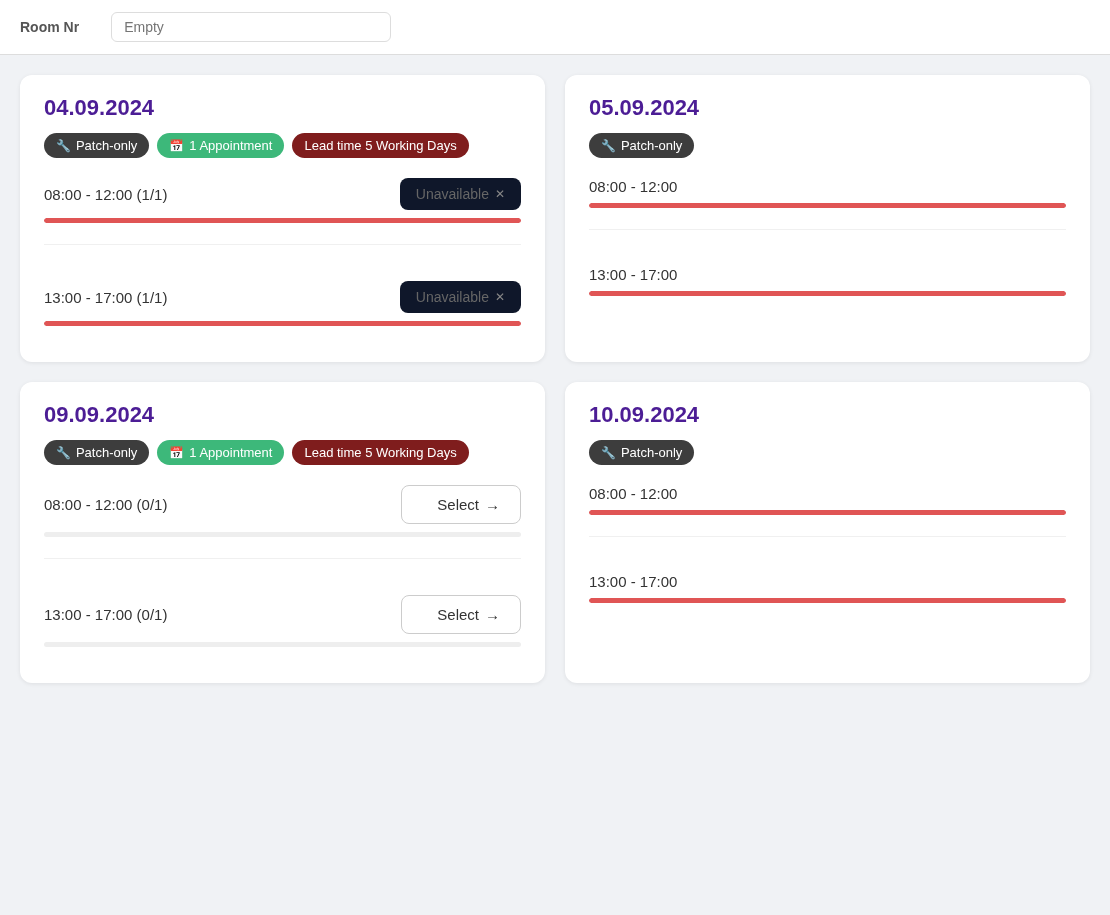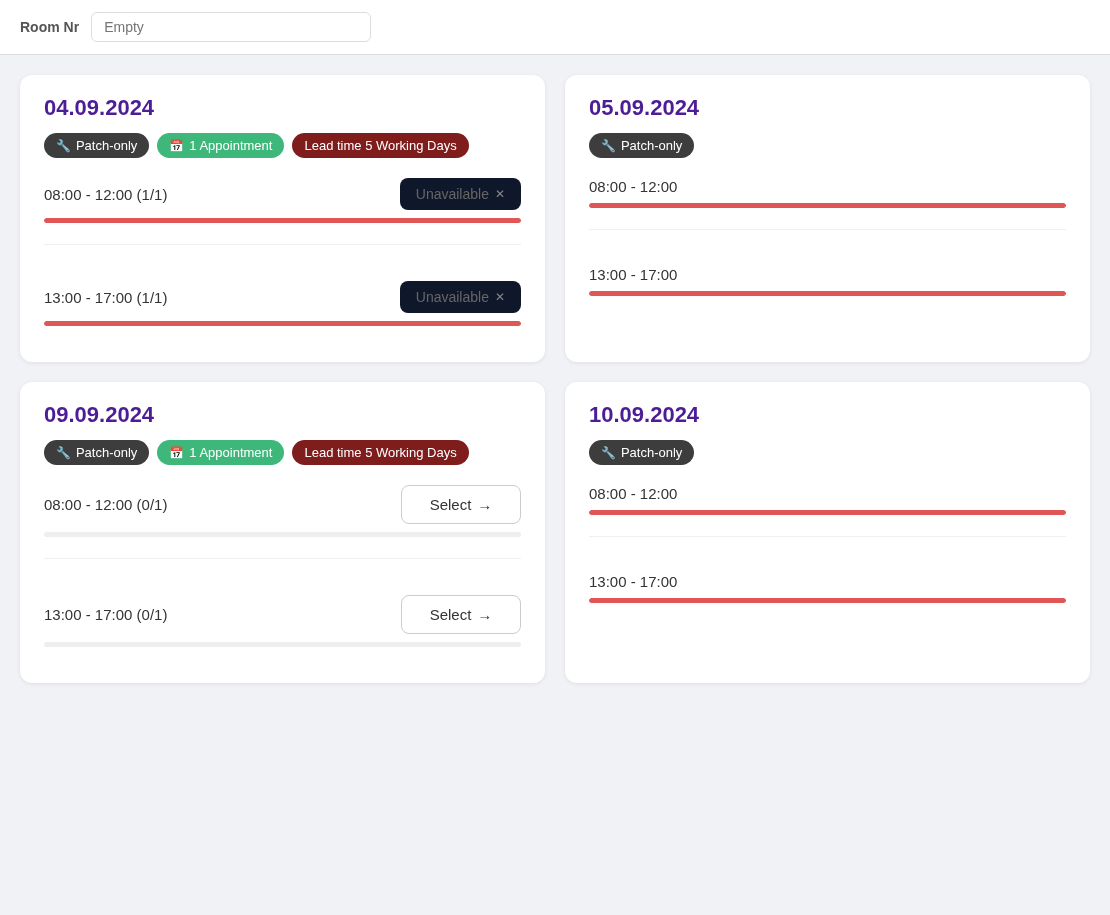--- a/index.html
+++ b/index.html
@@ -9,21 +9,21 @@
       color: #333;
       font-size: 14px;
     }
 
     .top-bar {
       background: #fff;
       border-bottom: 1px solid #ddd;
       padding: 12px 20px;
       display: flex;
       align-items: center;
-      gap: 12px;
+      gap: 32px;
     }
     .top-bar-label {
       font-weight: 600;
       font-size: 14px;
       color: #555;
     }
     .top-bar-input {
       border: 1px solid #ddd;
       border-radius: 6px;
       padding: 6px 12px;
@@ -138,21 +138,21 @@
       border: 1.5px solid #ccc;
       border-radius: 8px;
       padding: 10px 20px;
       font-size: 15px;
       font-weight: 500;
       cursor: pointer;
       display: flex;
       align-items: center;
       gap: 6px;
       min-width: 120px;
-      justify-content: center;
+      justify-content: flex-end;
     }
 
     .progress-bar-container {
       height: 5px;
       background: #eee;
       border-radius: 3px;
       overflow: hidden;
       margin-top: 4px;
     }
   </style>

